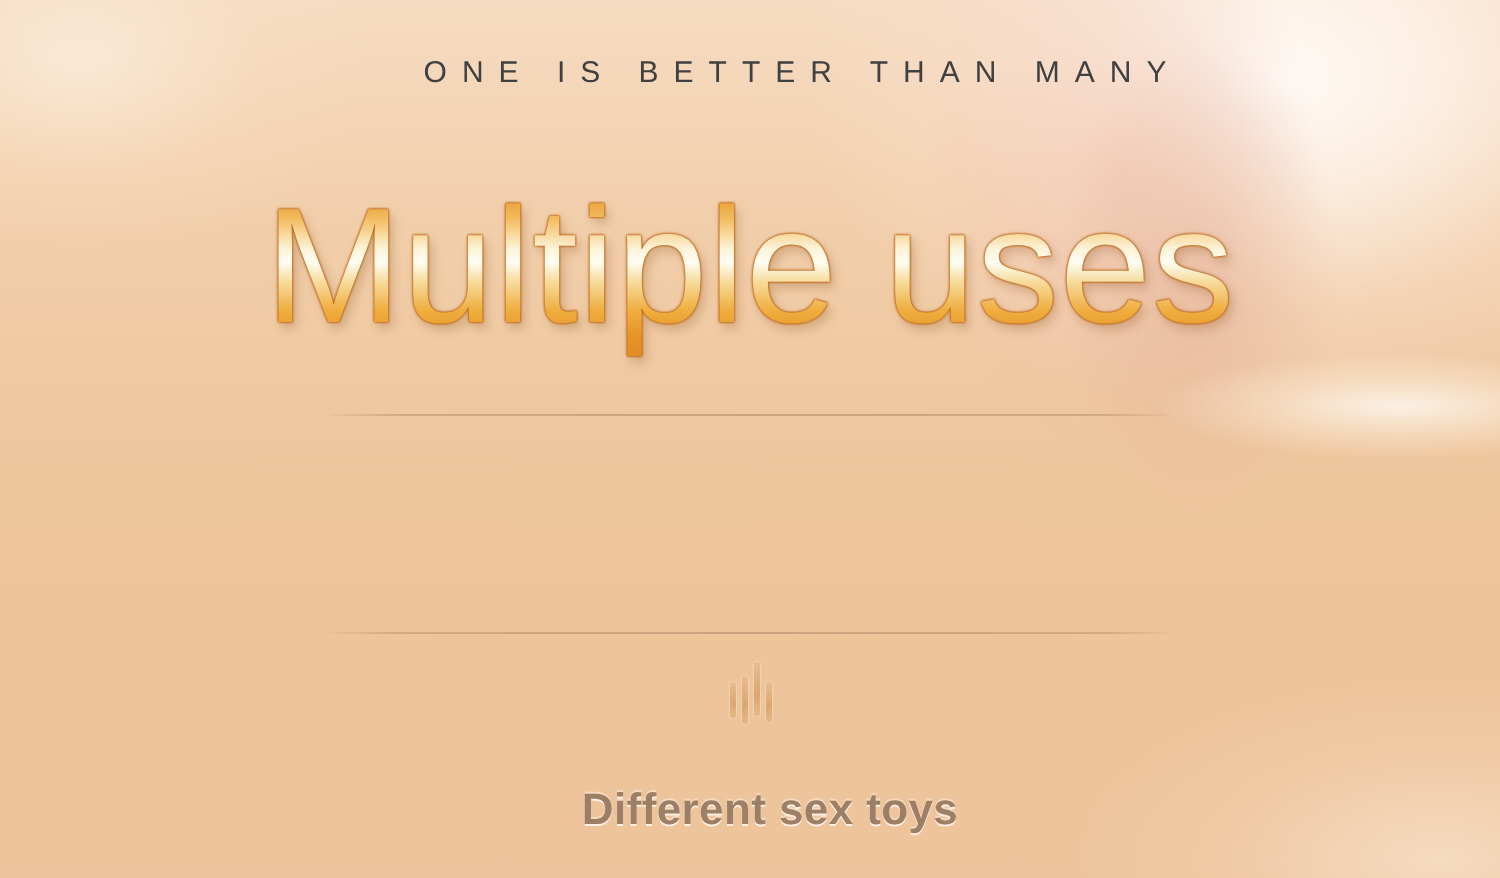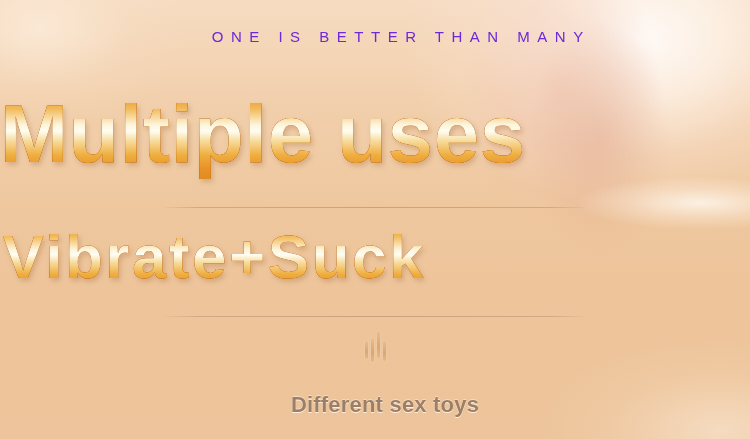--- a/index.html
+++ b/index.html
@@ -120,30 +120,30 @@
   .tagline {
     position: absolute;
     top: 28px;
     left: 0;
     right: 0;
     text-align: center;
     font-size: 15px;
     font-weight: 400;
     letter-spacing: 7.5px;
     text-indent: 7.5px;
-    color: #6d28d9;
+    color: #404040;
     white-space: nowrap;
     margin-left: 45px;
   }
 
   
   .gold {
-    text-align: left;
+    text-align: center;
     white-space: nowrap;
-    font-weight: 700;
+    font-weight: 400;
     background-image: linear-gradient(
         180deg,
         #d8811f 0%,
         #e79423 9%,
         #f2bb5d 24%,
         #fdf3d8 40%,
         #fffdf2 47%,
         #f7dc9e 57%,
         #efae3f 72%,
         #e89227 86%,
@@ -253,21 +253,20 @@
   <div class="arc-bl"></div>
 
   <div class="content">
 
     <div class="tagline">ONE IS BETTER THAN MANY</div>
 
     <div class="gold headline">Multiple uses</div>
 
     <div class="rule rule-top"></div>
 
-    <div class="gold subhead">Vibrate+Suck</div>
 
     <div class="rule rule-bottom"></div>
 
     <div class="wave">
       <span class="b1"></span>
       <span class="b2"></span>
       <span class="b3"></span>
       <span class="b4"></span>
     </div>
 

